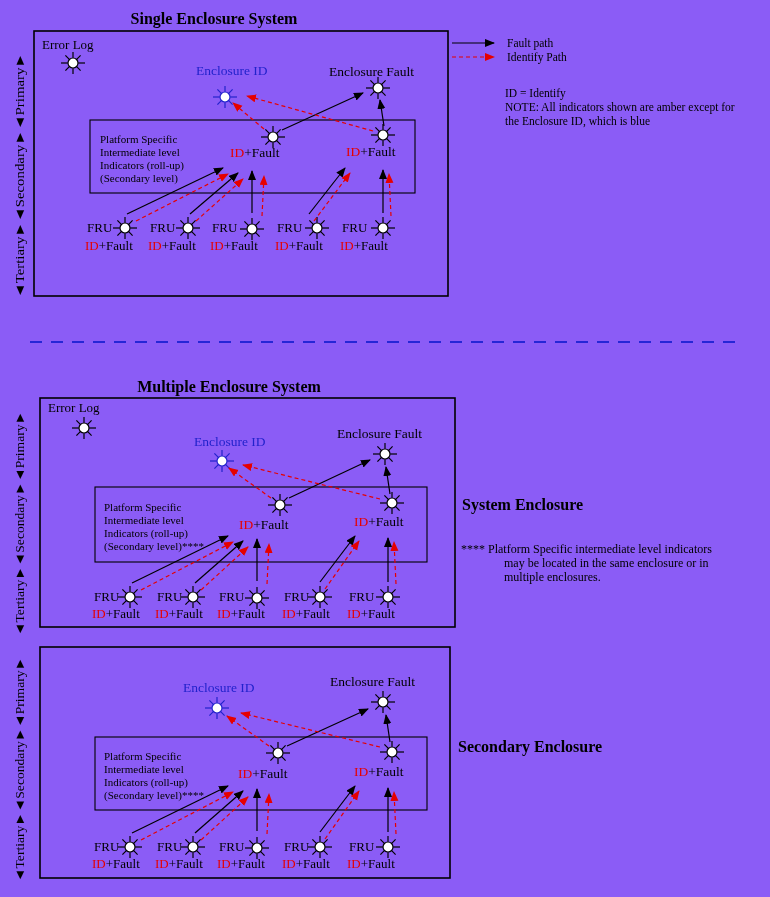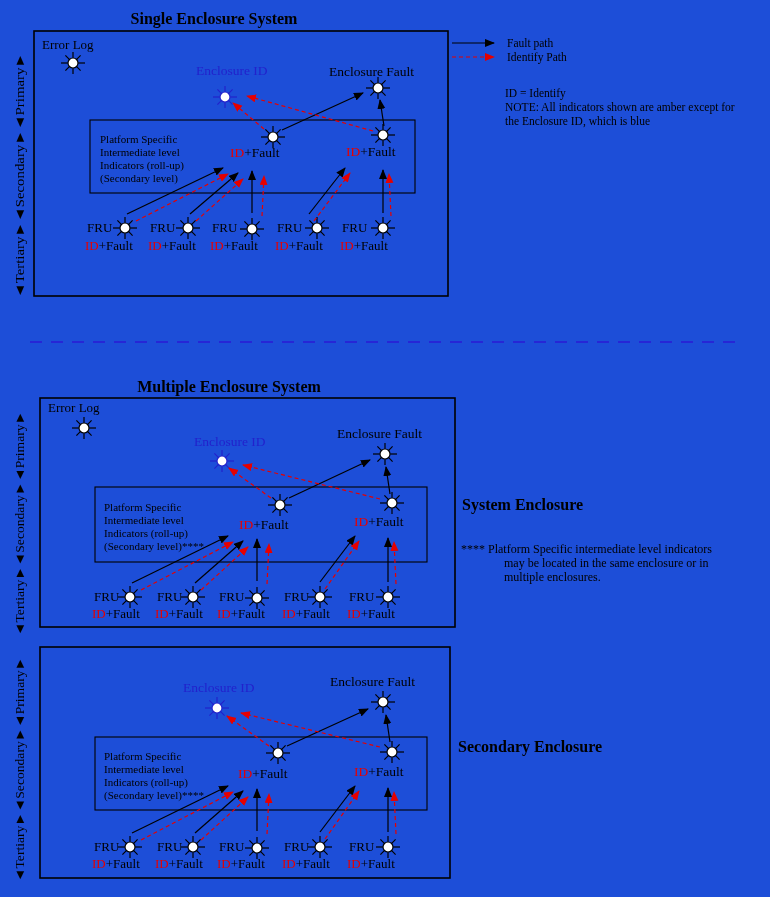--- a/index.html
+++ b/index.html
@@ -1,16 +1,16 @@
 <!DOCTYPE html>
 <html><head>
 <meta charset="utf-8">
 <style>
   html,body{margin:0;padding:0;background:#fff;}
-  .page{position:relative;width:770px;height:897px;background:#1d4ed8;overflow:hidden;}
+  .page{position:relative;width:770px;height:897px;background:#8b5cf6;overflow:hidden;}
   svg text{font-family:"Liberation Serif","DejaVu Serif",serif;fill:#000;}
   .ttl{font-size:16px;font-weight:bold;}
   .side{font-size:16px;font-weight:bold;}
   .t13{font-size:13px;}
   .t135{font-size:13.5px;}
   .t12{font-size:12px;}
   .t115{font-size:11.5px;}
   .t11{font-size:11px;}
   .red{fill:#e60000;}
   .blue{fill:#2222cc;}

